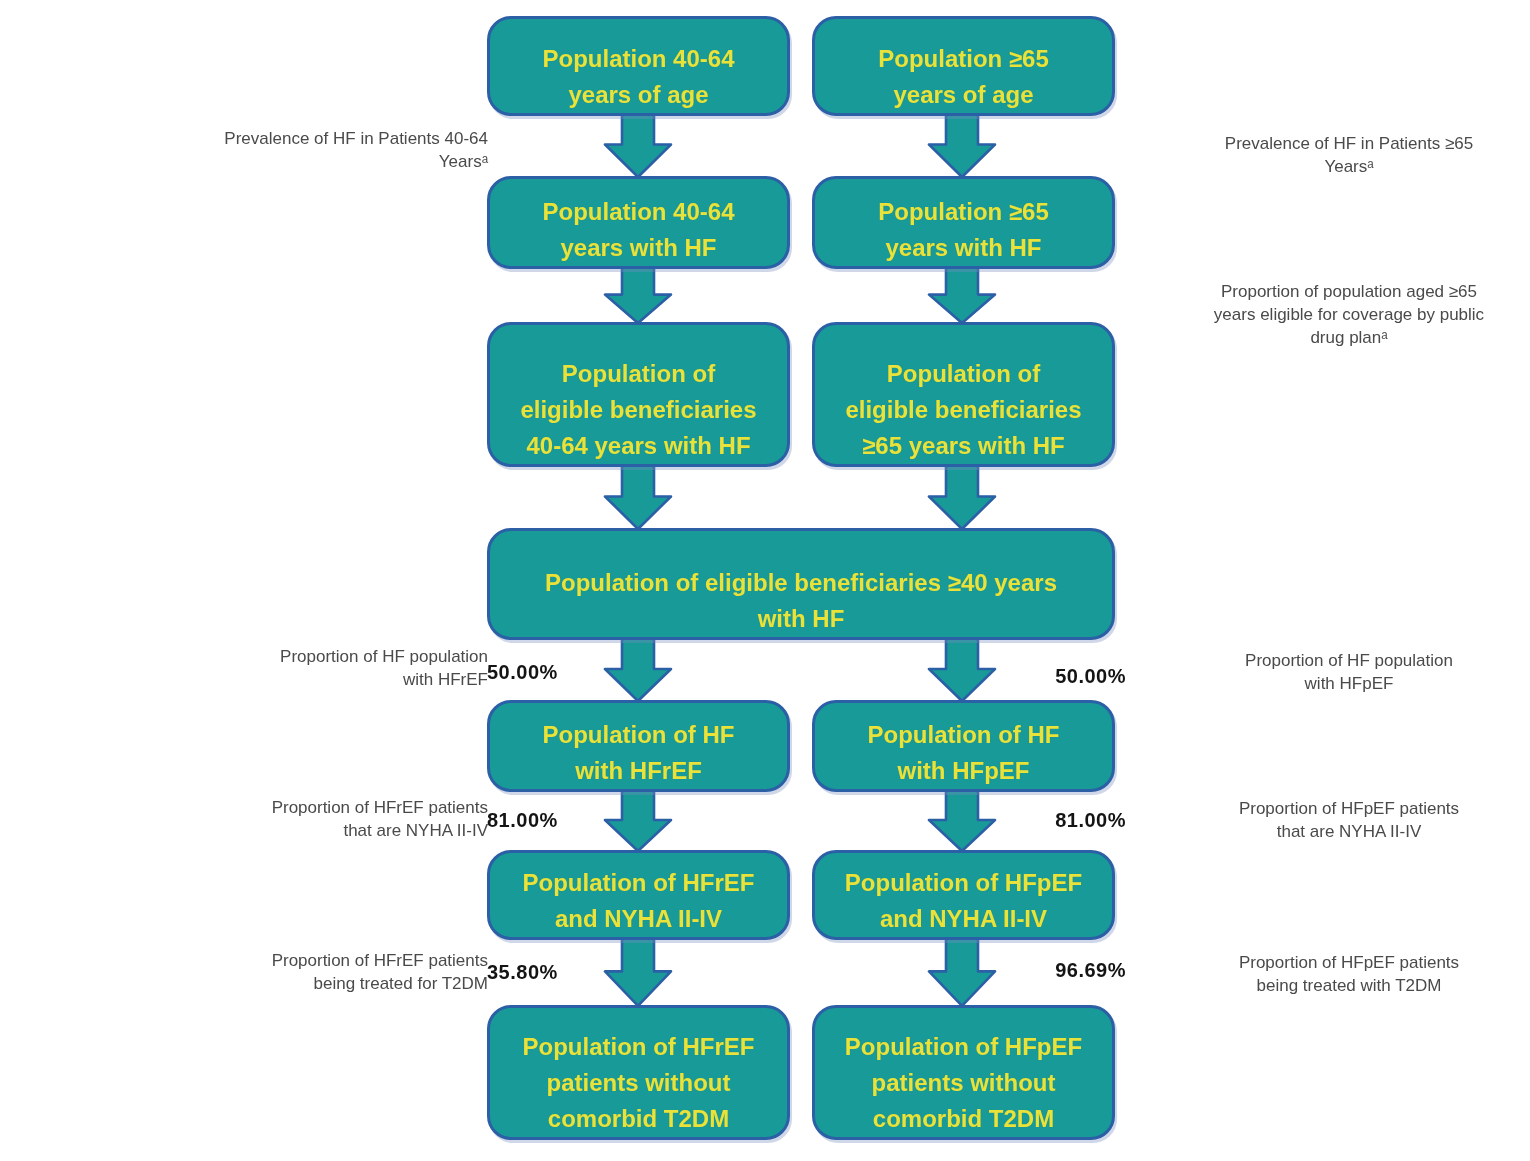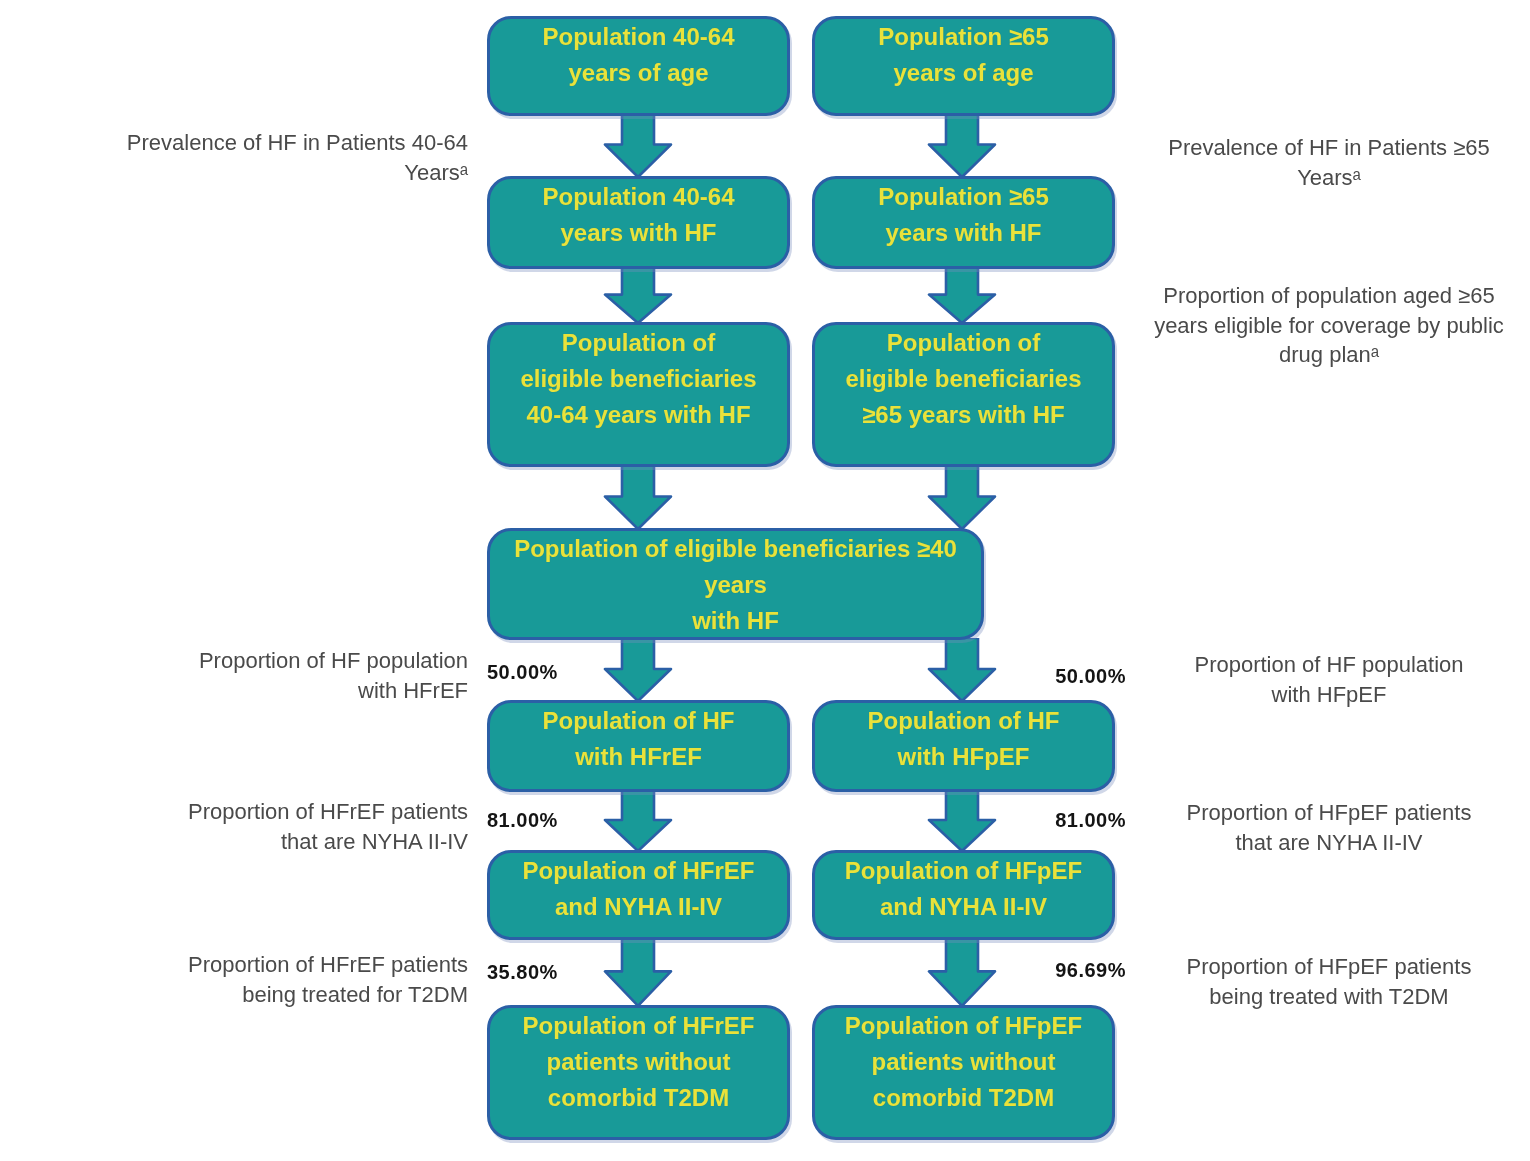--- a/index.html
+++ b/index.html
@@ -13,40 +13,40 @@
   html,body{margin:0;padding:0;background:var(--background);}
   .canvas{
     position:relative;width:1530px;height:1161px;background:var(--background);
     font-family:"Liberation Sans","DejaVu Sans",sans-serif;overflow:hidden;
   }
   .box{
     position:absolute;box-sizing:border-box;
     background:var(--box-fill);
     border:3.5px solid var(--box-border);
     border-radius:24px;
-    display:flex;align-items:flex-start;justify-content:center;
+    display:flex;align-items:flex-end;justify-content:center;
     box-shadow:2px 3px 0 rgba(120,140,190,.35);
   }
   .box-text{
     color:var(--box-text);
     font-size:24px;font-weight:700;text-align:center;
     white-space:pre-line;line-height:1.5;
     text-shadow:0 0 1px rgba(90,120,40,.35);
   }
   .arrow{position:absolute;display:block;}
   .arrow polygon{
     fill:var(--box-fill);
     stroke:var(--box-border);
     stroke-width:2.6;
     stroke-linejoin:round;
     vector-effect:non-scaling-stroke;
   }
   .note{
     position:absolute;color:var(--annotation-text);
-    font-size:22px;line-height:1.35;white-space:pre-line;
+    font-size:17px;line-height:1.35;white-space:pre-line;padding-left:20px;
   }
   .note.align-right{text-align:right;}
   .note.align-left{text-align:center;}
   .pct{
     position:absolute;color:var(--percent-text);
     font-size:20px;font-weight:700;line-height:1;
     letter-spacing:.5px;
   }
   .pct.align-right{text-align:right;}
 </style>
@@ -140,21 +140,21 @@
   <div class="box" style="left:812px;top:850px;width:303px;height:90px">
       <span class="box-text">Population of HFpEF
 and NYHA II-IV</span>
     </div>
   <div class="box" style="left:812px;top:1005px;width:303px;height:135px">
       <span class="box-text">Population of HFpEF
 patients without
 comorbid T2DM</span>
     </div>
 
-  <div class="box" style="left:487px;top:528px;width:497px;height:112px">
+  <div class="box" style="left:487px;top:528px;width:628px;height:112px">
       <span class="box-text">Population of eligible beneficiaries ≥40 years
 with HF</span>
     </div>
 
   <div class="note align-right" style="left:0;top:128px;width:468px">Prevalence of HF in Patients 40-64
 Yearsᵃ</div>
   <div class="note align-right" style="left:0;top:646px;width:468px">Proportion of HF population
 with HFrEF</div>
   <div class="note align-right" style="left:0;top:797px;width:468px">Proportion of HFrEF patients
 that are NYHA II-IV</div>

